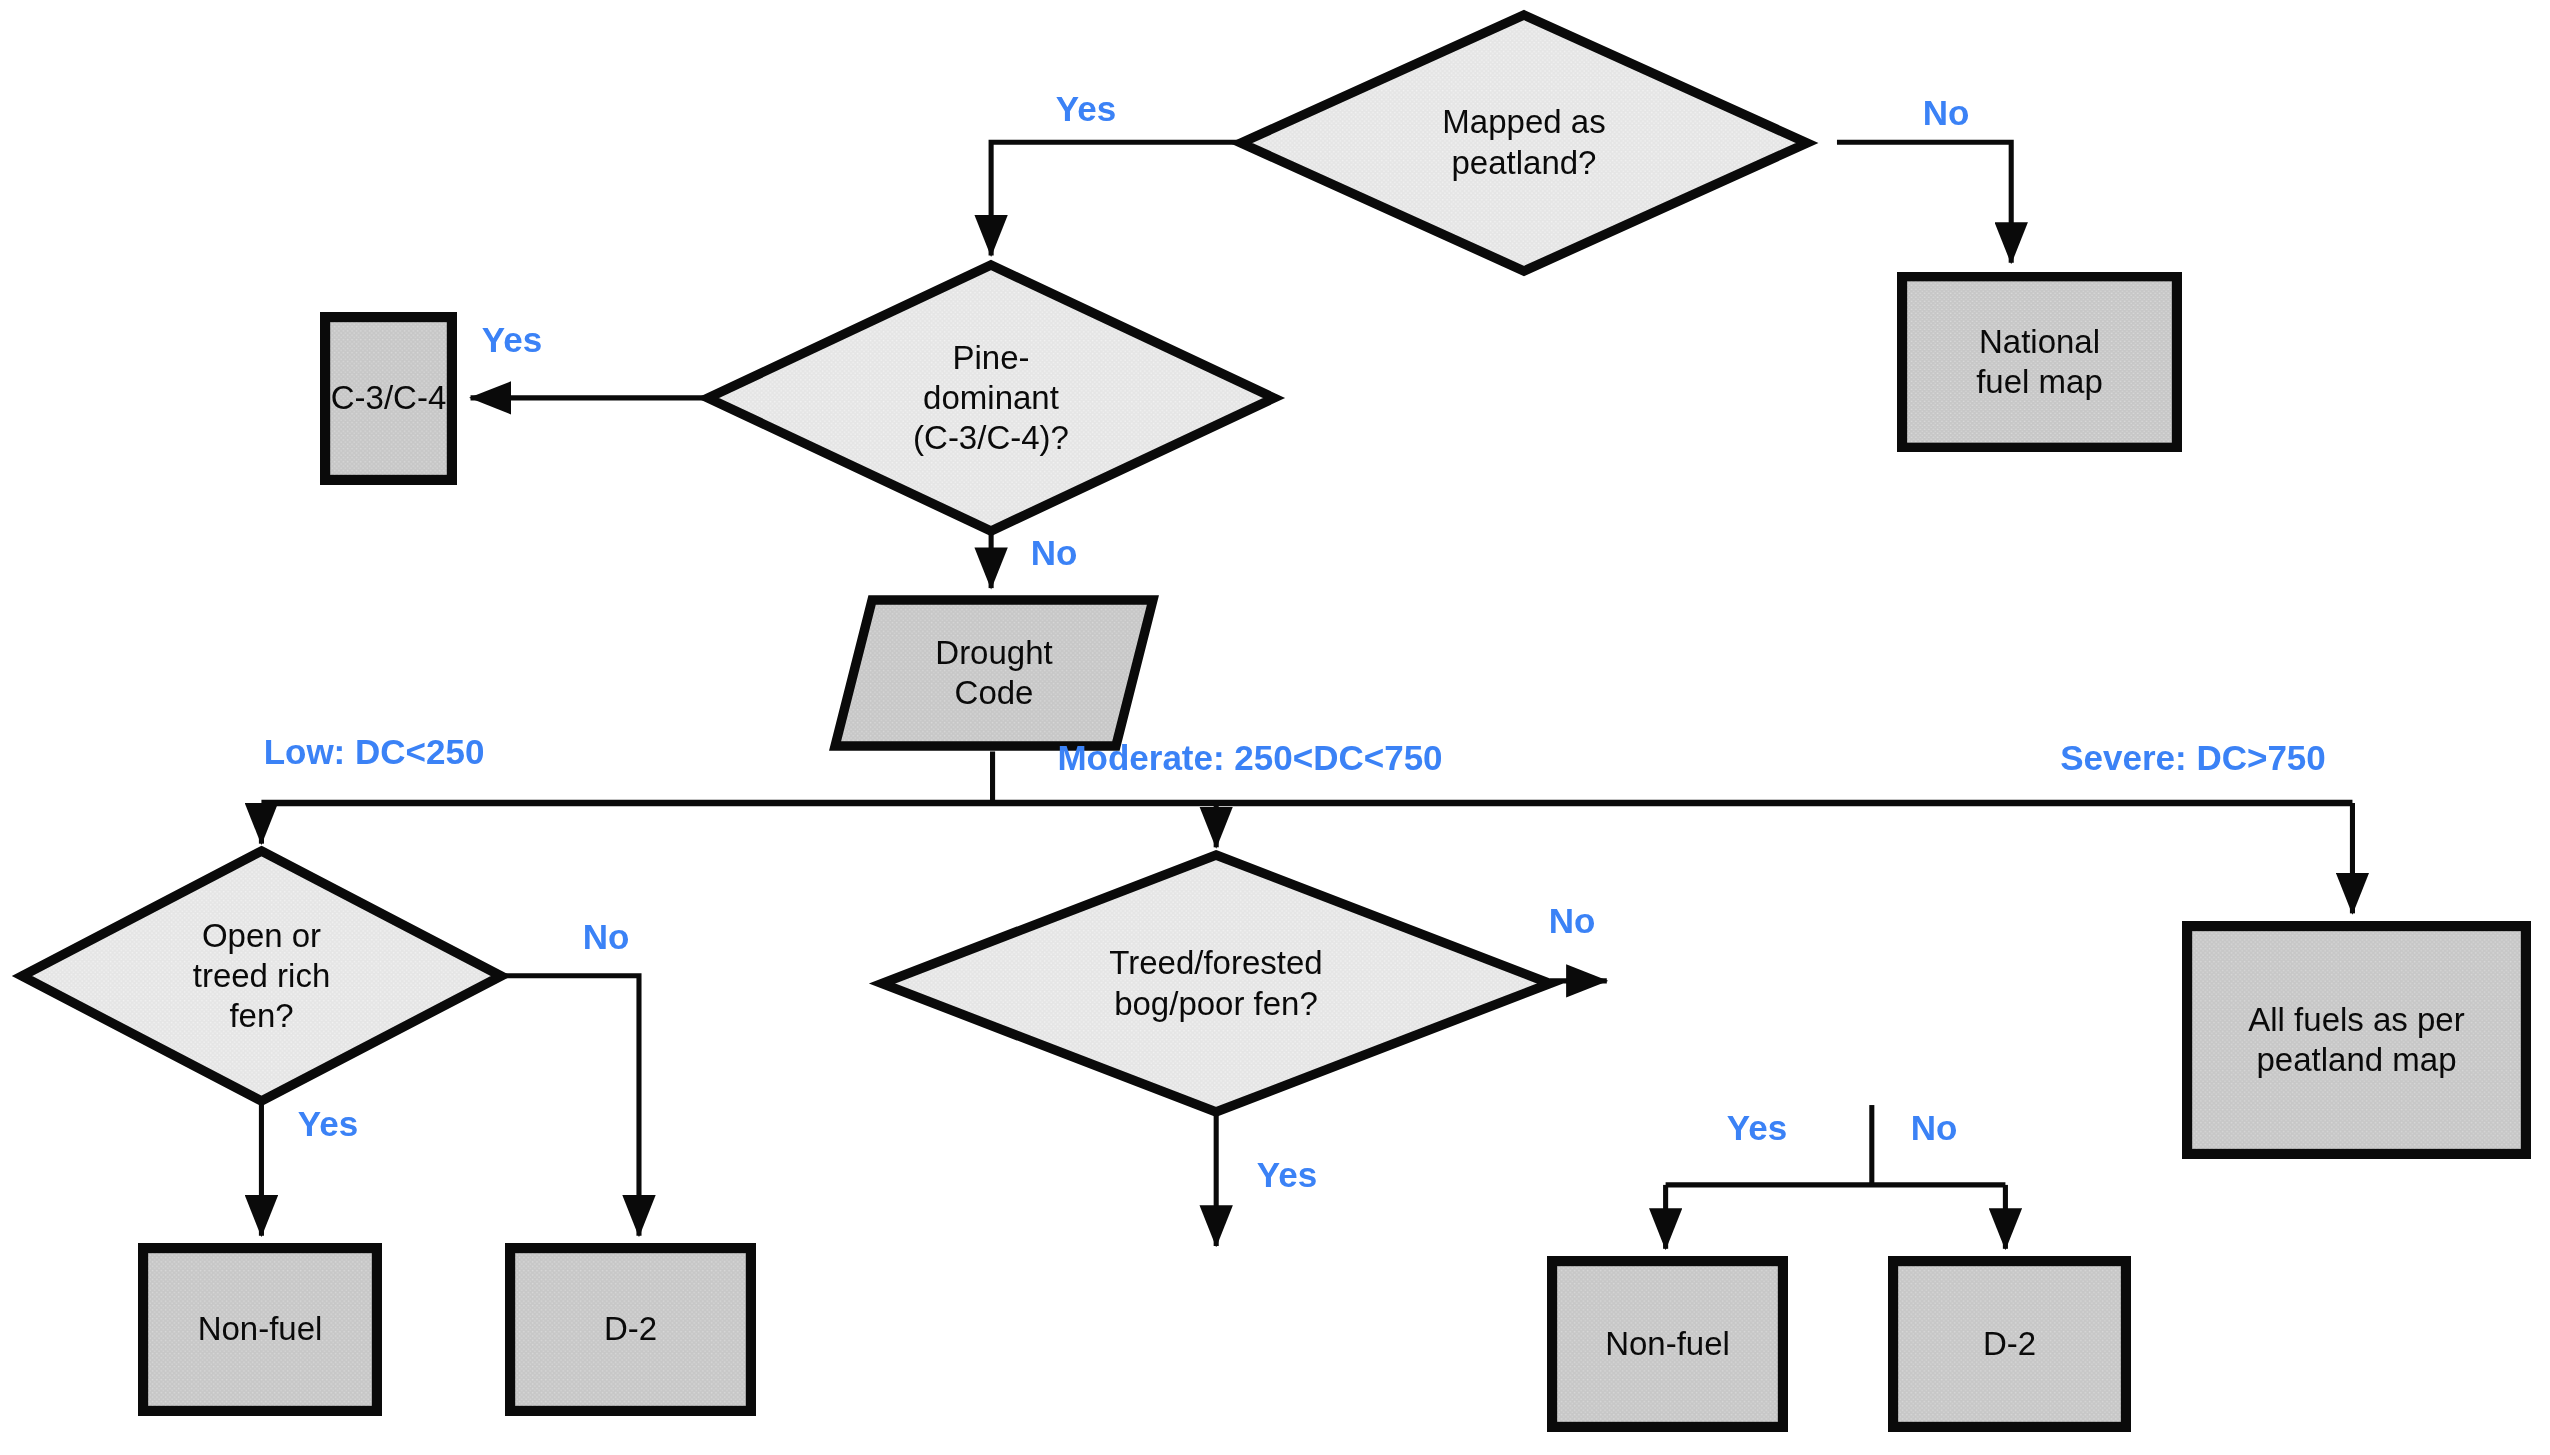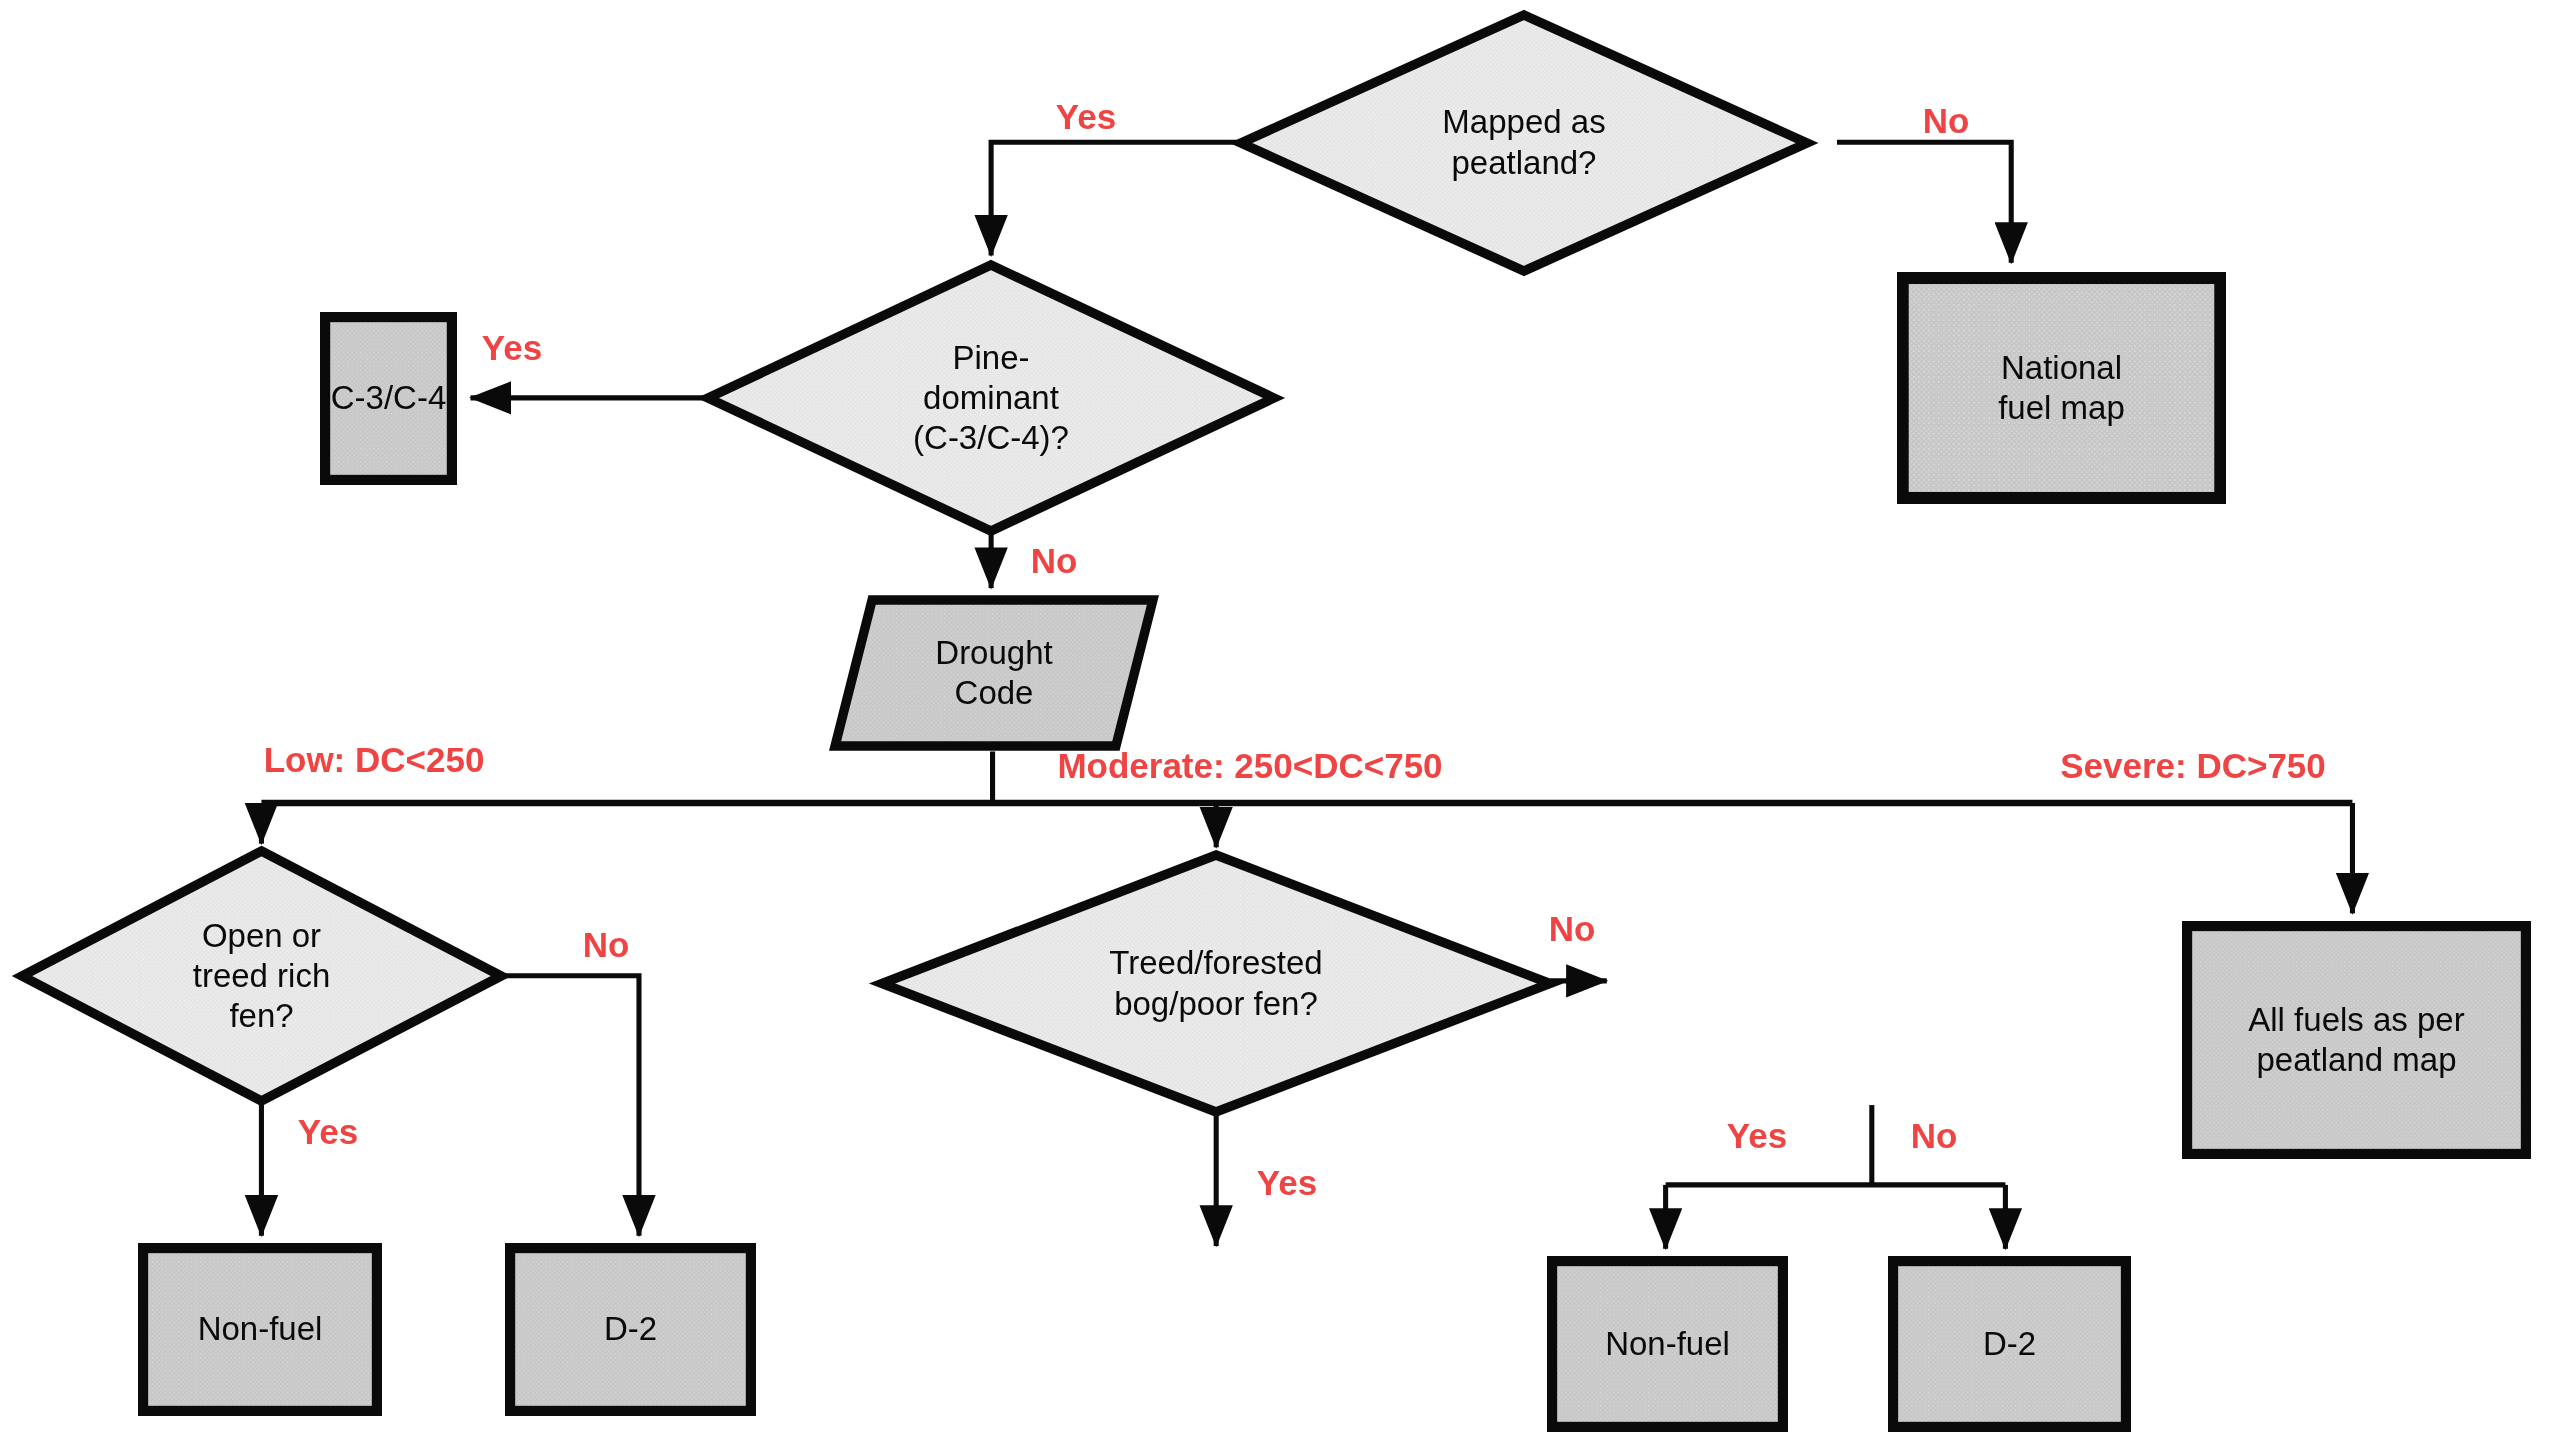--- a/index.html
+++ b/index.html
@@ -26,22 +26,21 @@
     text-align:center;
     font-size:33px;line-height:1.22;
     white-space:pre-line;
     color:#0a0a0a;
   }
   .edge-label{
     position:absolute;
     transform:translate(-50%,-50%);
     font-size:35px;font-weight:bold;
     white-space:nowrap;
-    color:#ef4444;
-    margin-top:8px;
+    color:#3b82f6;
   }
   .edge-line{fill:none;stroke:#0a0a0a;stroke-width:7;}
   .edge-line.thick{stroke-width:9;}
 </style>
 </head>
 <body>
 
 <div id="canvas">
 
   <svg id="edges" viewBox="0 0 3512 2004">
@@ -94,21 +93,21 @@
   </svg>
 
   <div class="node" style="left:1241px;top:14.5px;width:566px;height:256px;">
     <svg class="shape" viewBox="0 0 780 352" preserveAspectRatio="none">
       <polygon class="decision-poly" points="390,0 780,176 390,352 0,176"></polygon>
     </svg>
     <div class="node-label">Mapped as
 peatland?</div>
   </div>
 
-  <div class="node" style="left:1897px;top:272px;width:285px;height:232px;padding-left:44px;">
+  <div class="node" style="left:1897px;top:272px;width:285px;height:180px;">
     <svg class="shape" viewBox="0 0 393 270" preserveAspectRatio="none">
       <rect class="terminal-poly" x="7" y="7" width="379" height="256"></rect>
     </svg>
     <div class="node-label">National
 fuel map</div>
   </div>
 
   <div class="node" style="left:708px;top:265px;width:566px;height:266px;">
     <svg class="shape" viewBox="0 0 780 366" preserveAspectRatio="none">
       <polygon class="decision-poly" points="390,0 780,183 390,366 0,183"></polygon>

